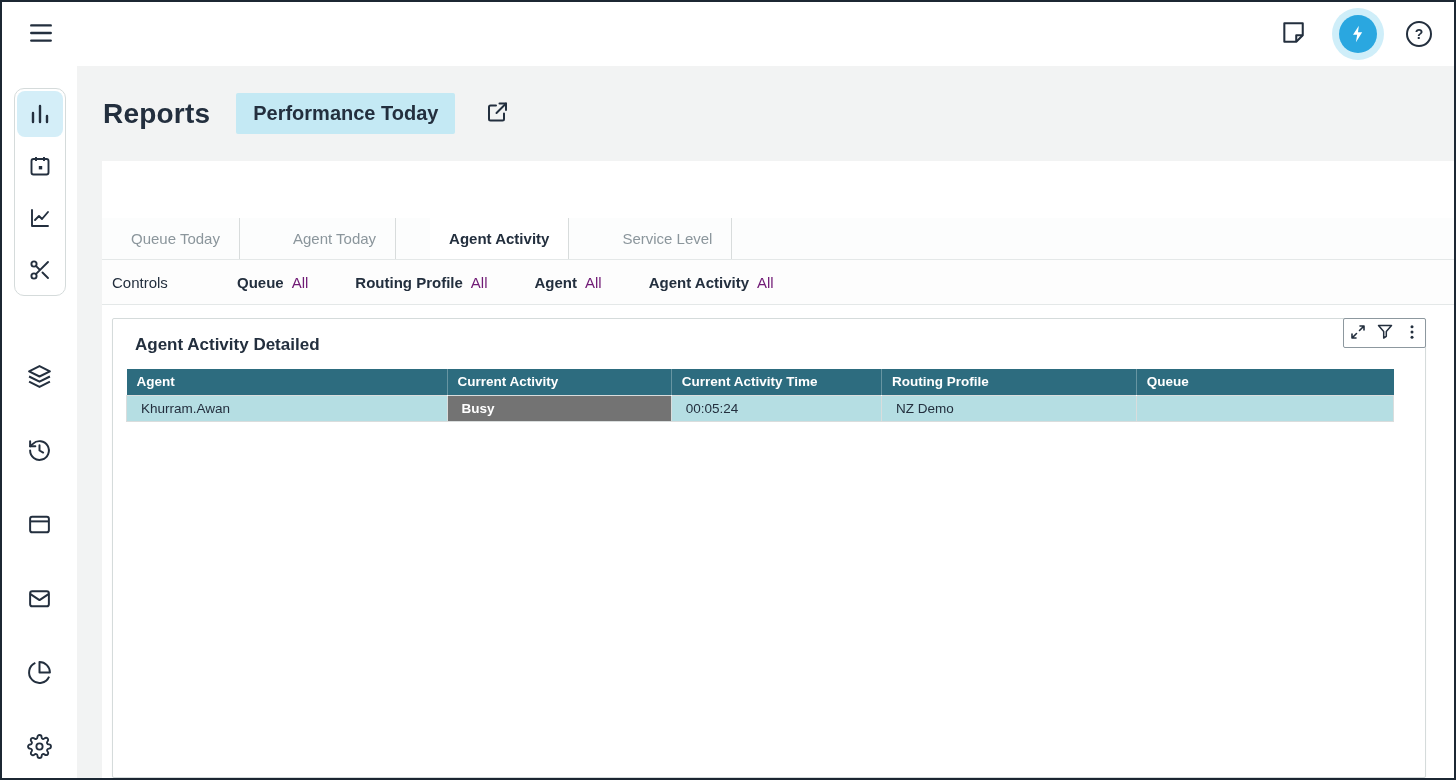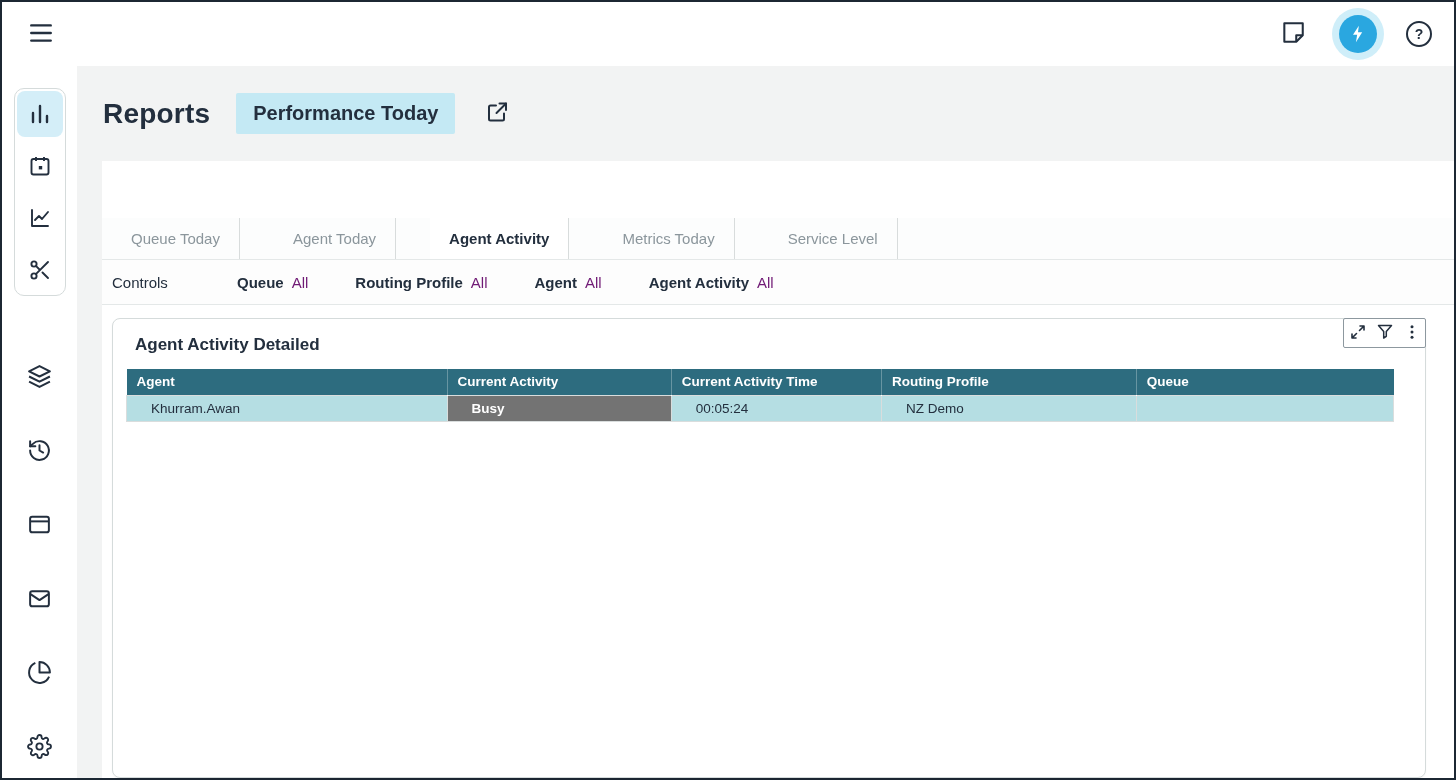--- a/index.html
+++ b/index.html
@@ -39,29 +39,29 @@
   .tab { padding:12px 19px; font-size:15px; color:#8b969c; cursor:pointer; border-right:1px solid #d8dcdc; background:transparent; white-space:nowrap; }
   .tab.active { color:#232f3e; font-weight:700; background:#fff; }
 
   .controls-bar { flex:0 0 45px; display:flex; align-items:center; border-bottom:1px solid #e4e8e8; padding-left:10px; background:#fdfdfd; font-size:15px; gap:0; }
   .controls-title { width:125px; }
   .filter-item { display:flex; align-items:baseline; gap:8px; margin-right:47px; cursor:pointer; }
   .filter-label { font-weight:700; color:#232f3e; }
   .filter-value { color:#701a75; }
 
   
-  .card { flex:1; margin:13px 28px 0 10px; border:1px solid #d5dbdb; border-radius:8px; background:#fff; position:relative; box-shadow:0 1px 2px rgba(0,0,0,.04); min-height:0; }
+  .card { flex:1; margin:13px 28px 0 10px; border:1px solid #d5dbdb; border-radius:2px; background:#fff; position:relative; box-shadow:0 1px 2px rgba(0,0,0,.04); min-height:0; }
   .card-title { font-size:17px; font-weight:700; padding:16px 0 12px 22px; }
   .card-toolbar { position:absolute; top:-1px; right:-1px; display:flex; border:1px solid #8d989f; border-radius:2px; background:#fff; height:30px; align-items:center; }
   .card-toolbar .icon-btn { width:27px; height:28px; padding:0; }
 
   table.metrics { width:calc(100% - 44px); margin:2px 31px 0 13px; border-collapse:collapse; table-layout:fixed; font-size:13.5px; }
   .metrics th { background:#2d6c7f; color:#fff; text-align:left; font-weight:700; padding:5px 10px; height:26px; border-right:1px solid rgba(255,255,255,.28); }
   .metrics th:last-child { border-right:none; }
-  .metrics td { padding:5px 24px; height:14px; border:1px solid #d9dddd; color:#232f3e; overflow:hidden; white-space:nowrap; }
+  .metrics td { padding:5px 14px; height:14px; border:1px solid #d9dddd; color:#232f3e; overflow:hidden; white-space:nowrap; }
   .metrics td.activity-cell { color:#fff; font-weight:700; }
 </style>
 </head>
 <body>
 
 <div class="window">
 
   <header class="topbar">
     <button class="icon-btn">
       <span>
@@ -201,21 +201,20 @@
           </span>
         </button>
       </div>
 
       <section class="panel">
 
         <div class="tabs">
           <div class="tab">Queue Today</div>
           <div class="tab">Agent Today</div>
           <div class="tab active">Agent Activity</div>
-          <div class="tab">Metrics Today</div>
           <div class="tab">Service Level</div>
         </div>
 
         <div class="controls-bar">
           <span class="controls-title">Controls</span>
           <span class="filter-item">
             <span class="filter-label">Queue</span>
             <span class="filter-value">All</span>
           </span>
           <span class="filter-item">

